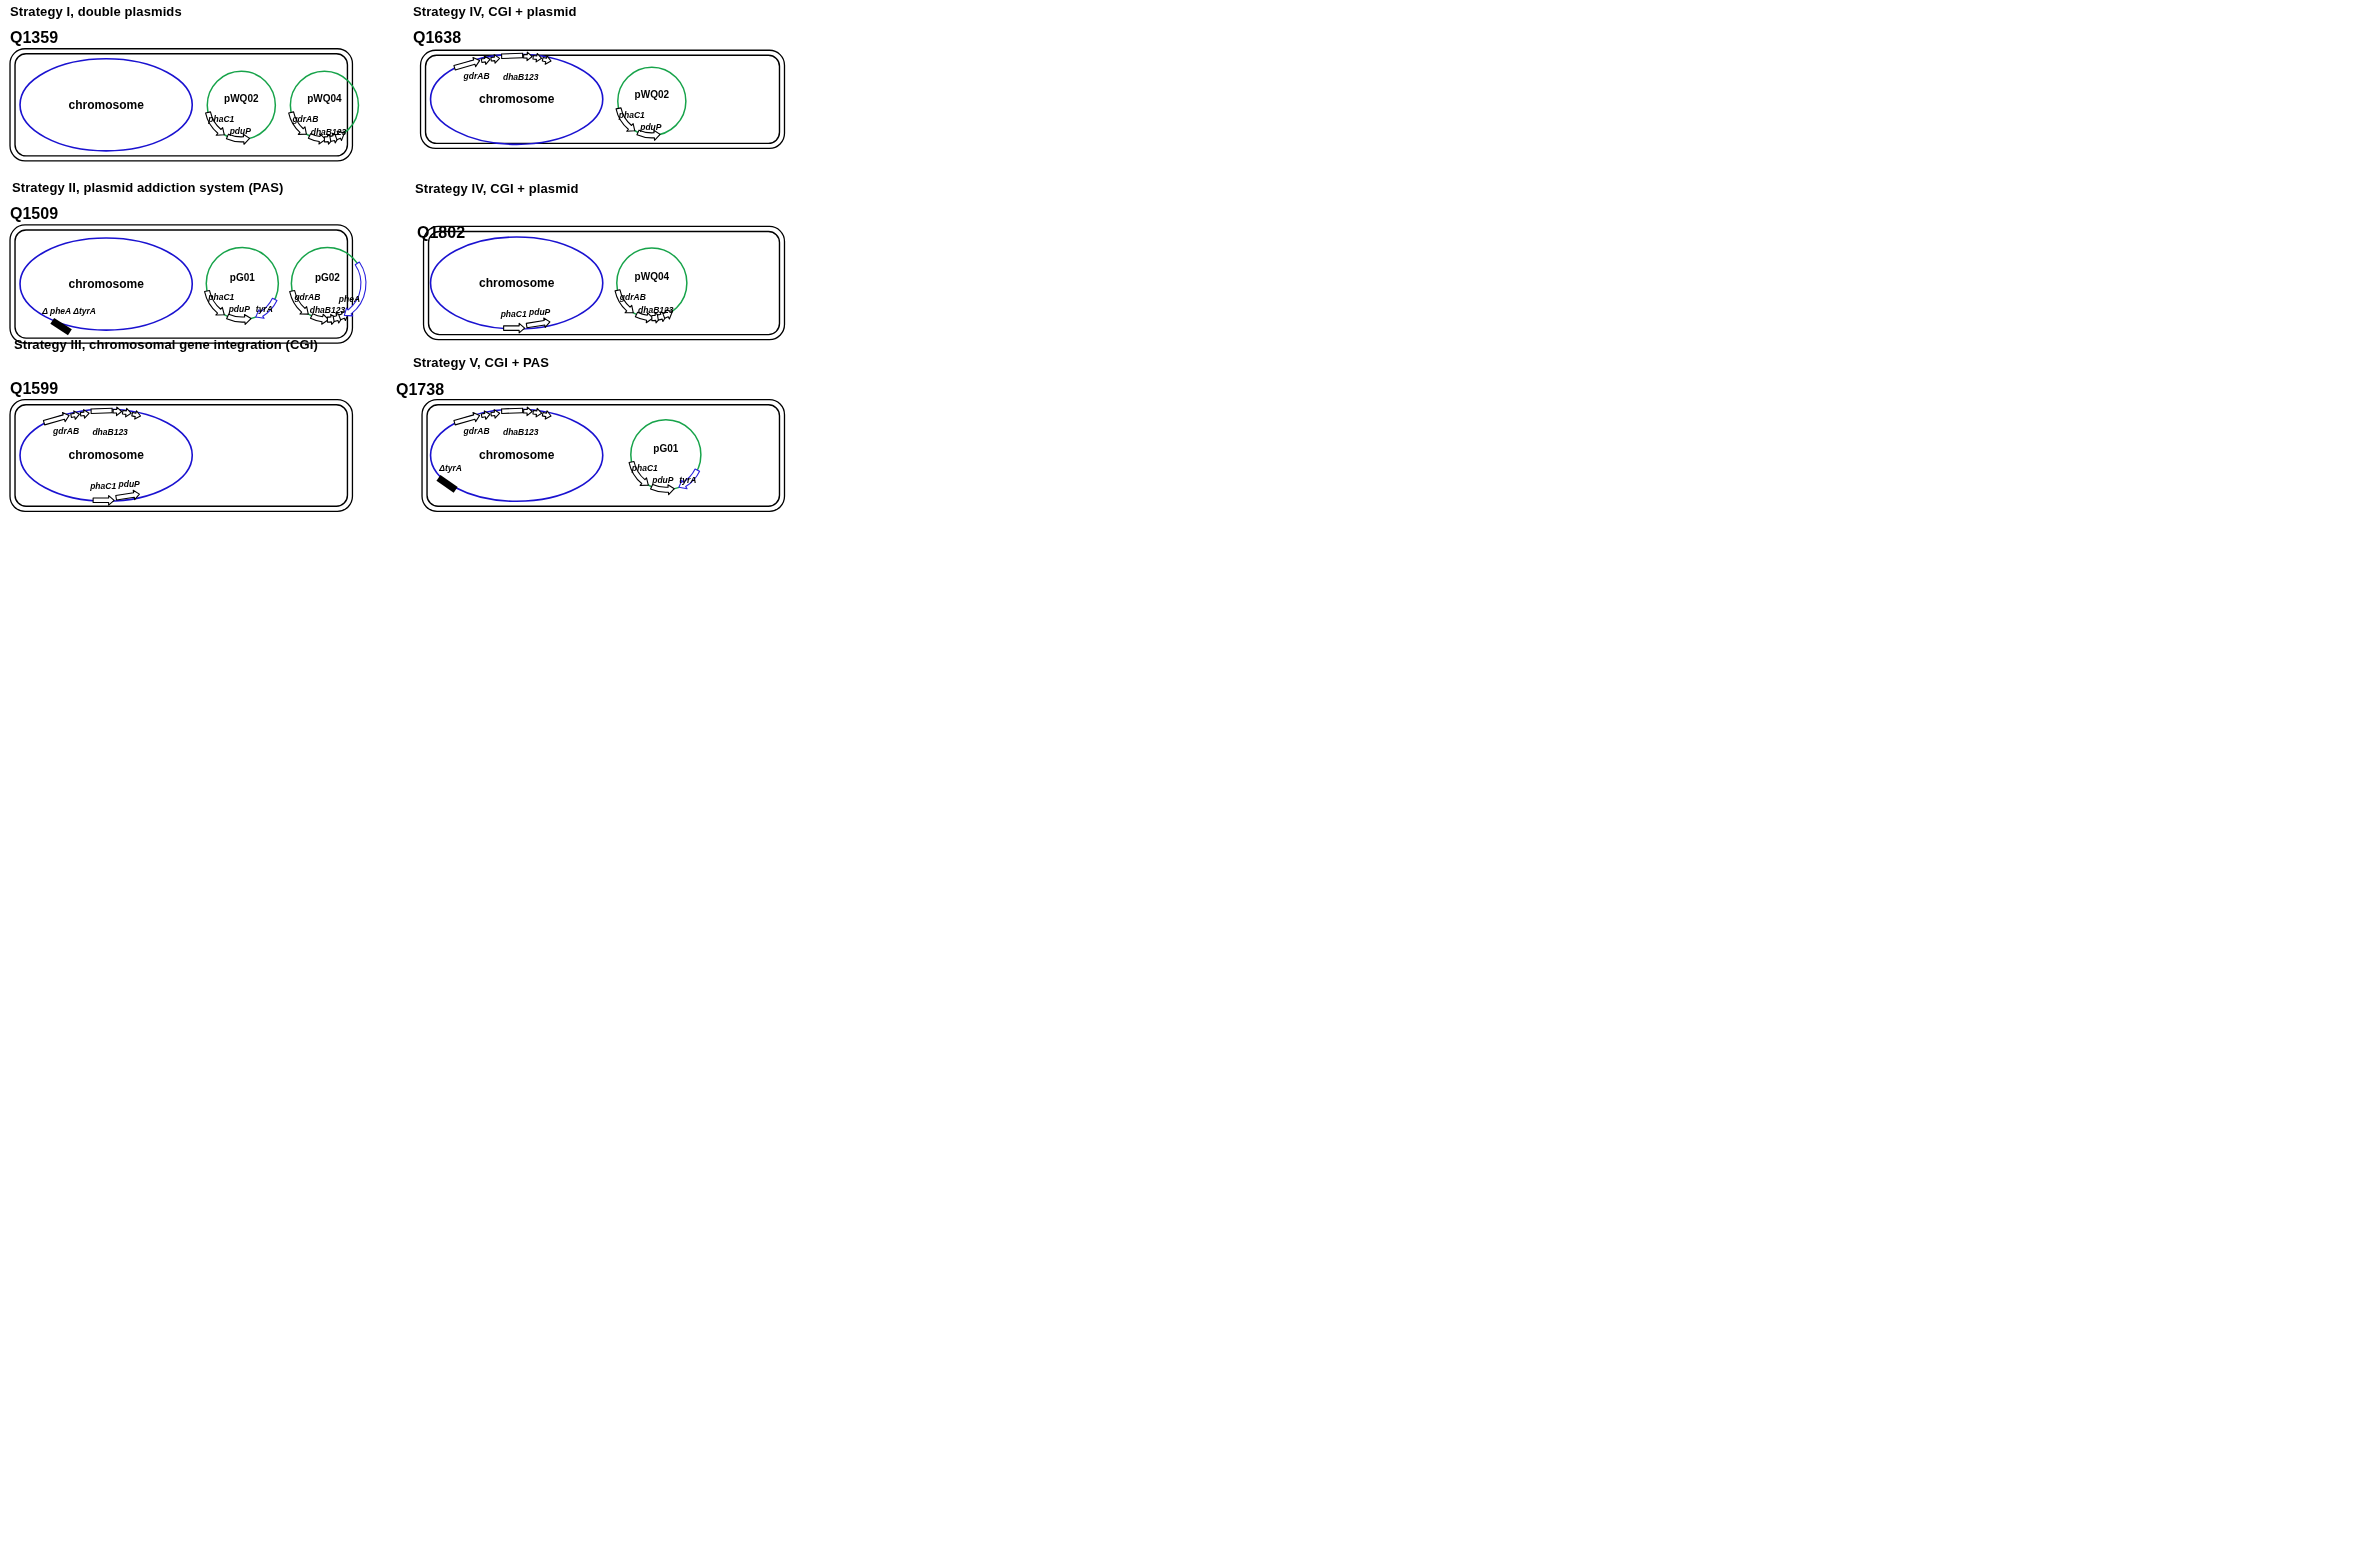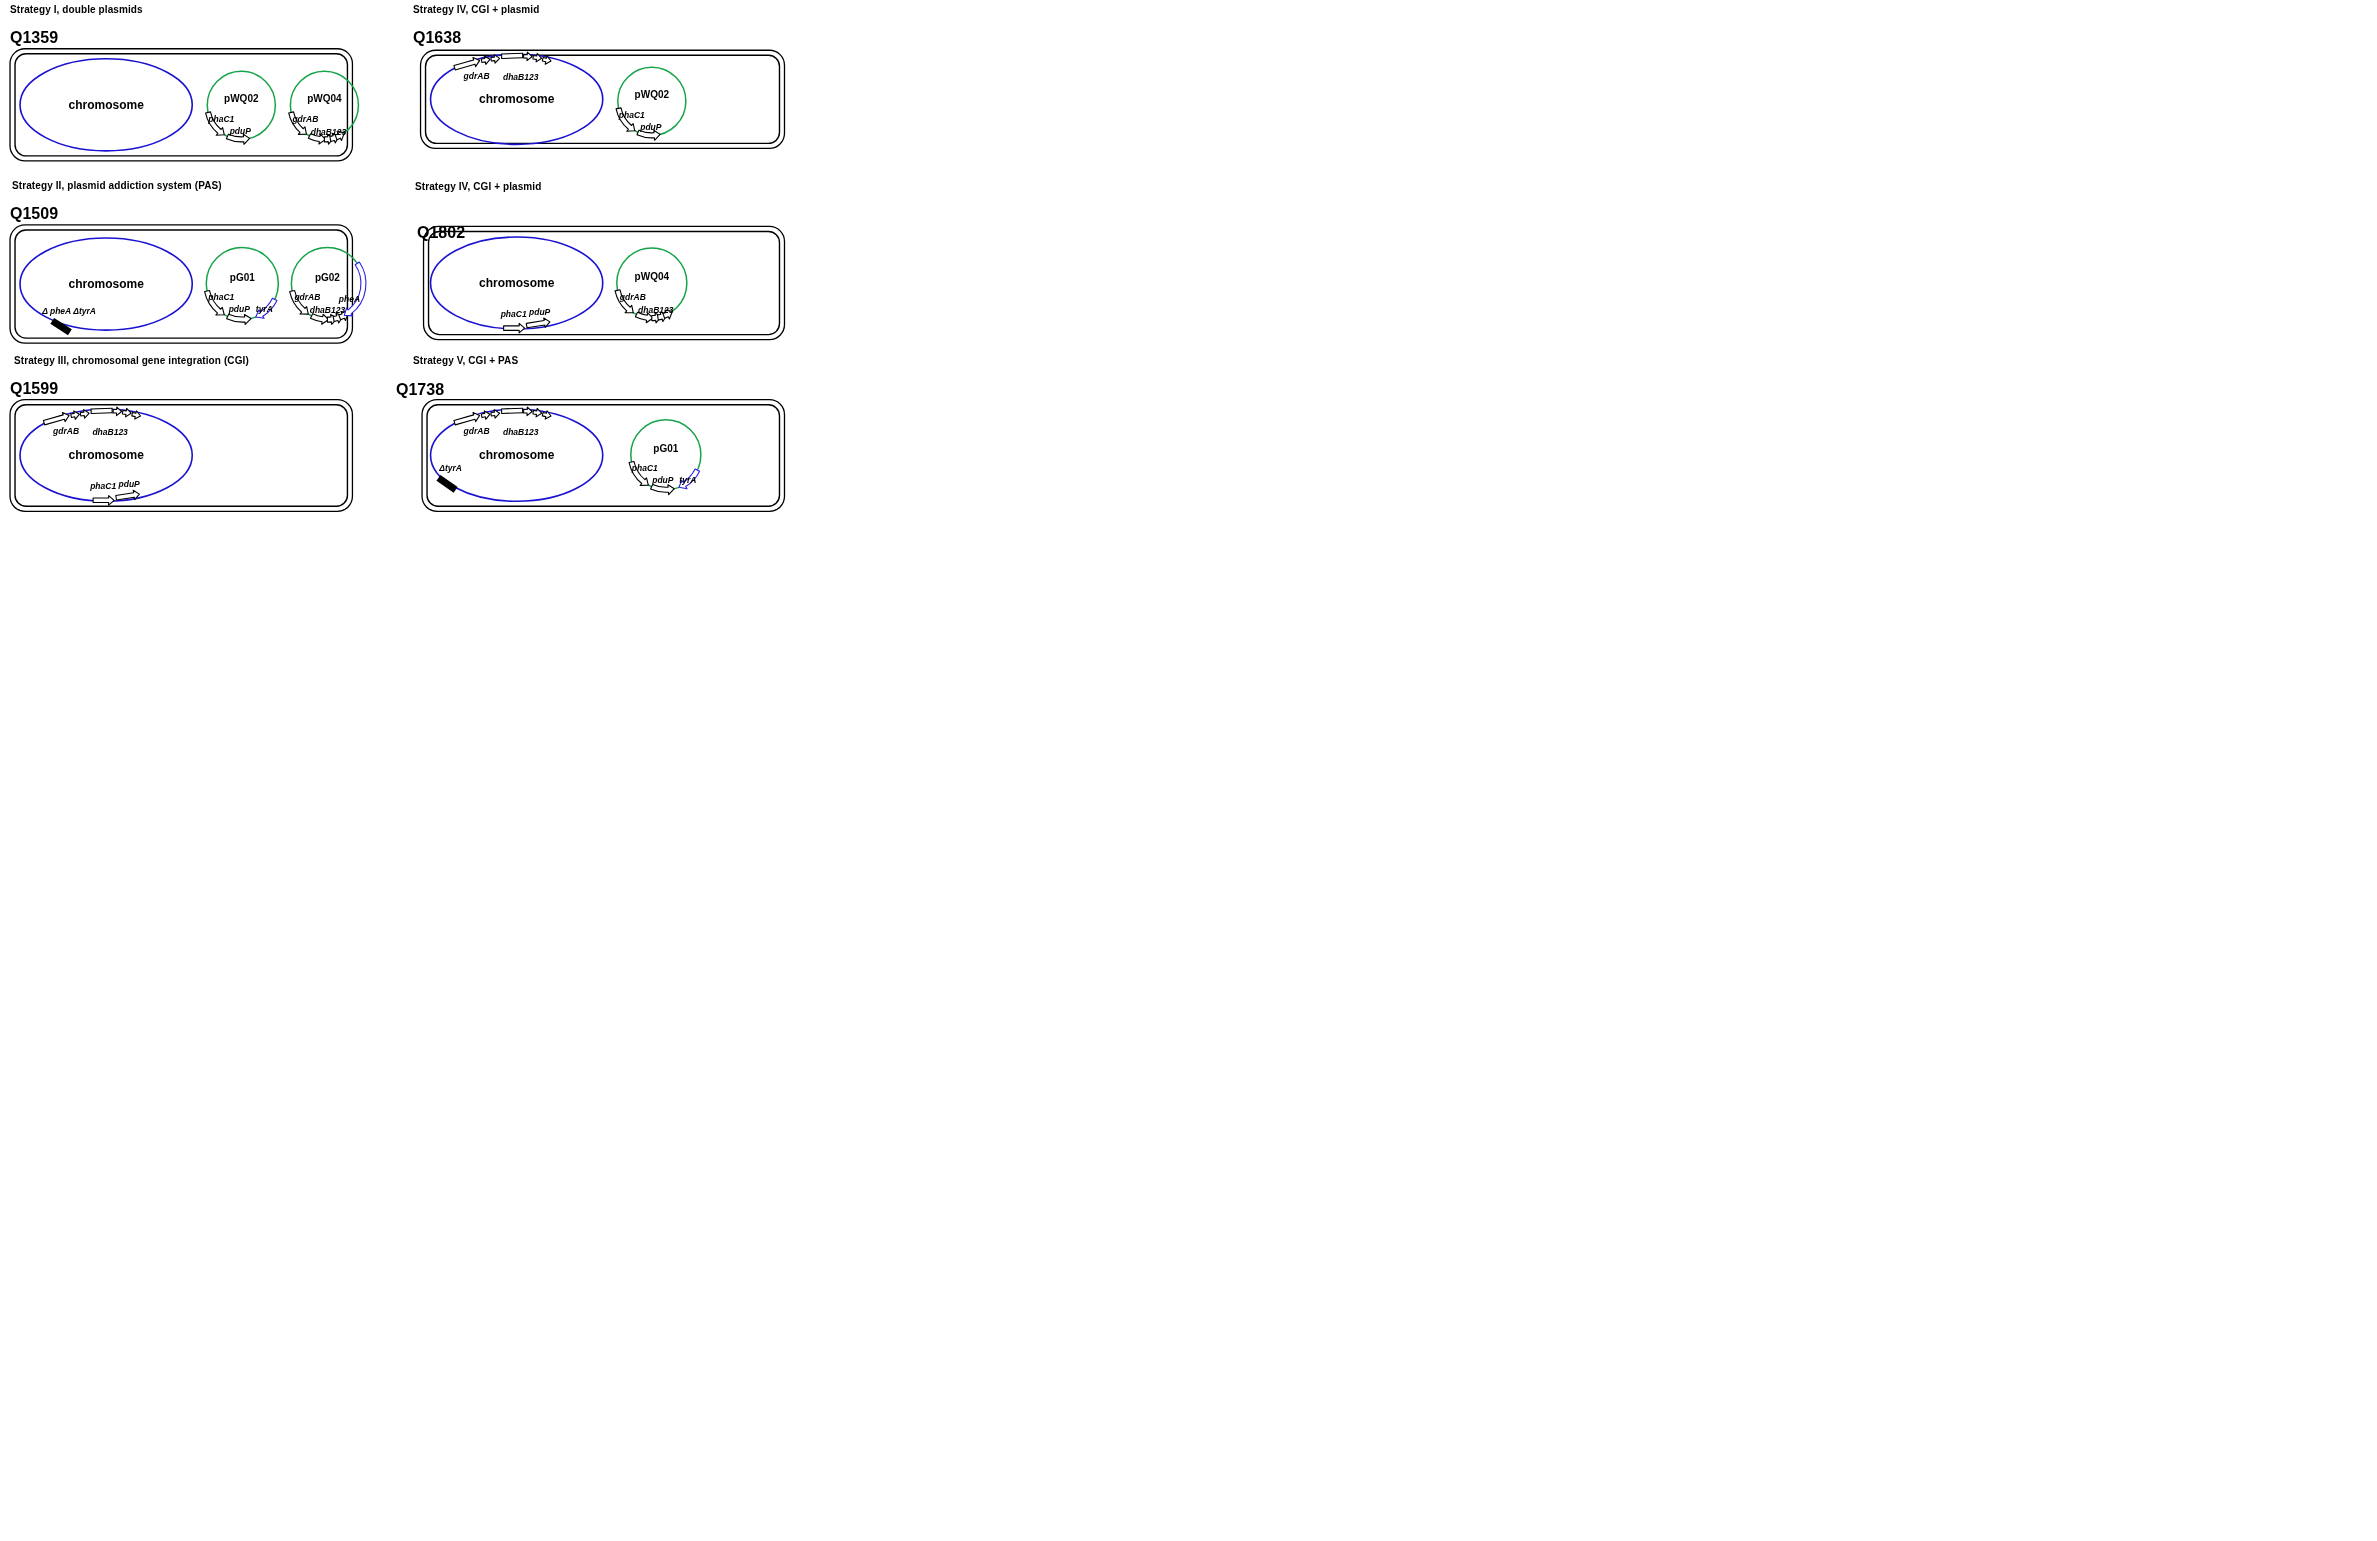--- a/index.html
+++ b/index.html
@@ -1,18 +1,18 @@
 <!DOCTYPE html>
 <html style="font-size:8px"><head>
 <meta charset="utf-8">
 <style>
   html,body{margin:0;padding:0;background:#ffffff;}
   body{font-family:"Liberation Sans",sans-serif;}
   .canvas{position:relative;width:792px;height:514px;background:#ffffff;overflow:hidden;}
-  .strategy-title{position:absolute;font-weight:bold;font-size:10px;color:#000;white-space:nowrap;letter-spacing:0.1px;}
+  .strategy-title{position:absolute;font-weight:bold;font-size:13px;color:#000;white-space:nowrap;letter-spacing:0.1px;}
   .strain-id{position:absolute;font-weight:bold;font-size:16px;color:#000;white-space:nowrap;}
   #diagram{position:absolute;left:0;top:0;}
   #diagram text{font-family:"Liberation Sans",sans-serif;fill:#000;}
   #diagram .gene{font-style:italic;font-weight:bold;font-size:17px;}
   #diagram .cname{font-weight:bold;font-size:24px;}
   #diagram .pname{font-weight:bold;font-size:20px;}
 </style>
 </head>
 <body>
 
@@ -22,21 +22,21 @@
 
   <div class="strategy-title" style="left:413px;top:4px">Strategy IV, CGI + plasmid</div>
   <div class="strain-id" style="left:413px;top:28.6px">Q1638</div>
 
   <div class="strategy-title" style="left:12px;top:180px">Strategy II, plasmid addiction system (PAS)</div>
   <div class="strain-id" style="left:10px;top:205px">Q1509</div>
 
   <div class="strategy-title" style="left:415px;top:181px">Strategy IV, CGI + plasmid</div>
   <div class="strain-id" style="left:417px;top:224px">Q1802</div>
 
-  <div class="strategy-title" style="left:14px;top:355px">Strategy III, chromosomal gene integration (CGI)</div>
+  <div class="strategy-title" style="left:14px;top:337px">Strategy III, chromosomal gene integration (CGI)</div>
   <div class="strain-id" style="left:10px;top:380px">Q1599</div>
 
   <div class="strategy-title" style="left:413px;top:355px">Strategy V, CGI + PAS</div>
   <div class="strain-id" style="left:396px;top:381px">Q1738</div>
 
   <svg id="diagram" width="792" height="514" viewBox="0 0 1582 1026">
       <g>
         <rect x="20" y="97" width="684" height="224" rx="30" ry="30" fill="none" stroke="#000000" stroke-width="2.6"></rect>
         <rect x="30" y="107" width="664" height="204" rx="22" ry="22" fill="none" stroke="#000000" stroke-width="2.8"></rect>
         <ellipse cx="212" cy="209" rx="172" ry="92" fill="none" stroke="#1a12d0" stroke-width="3.2"></ellipse>

